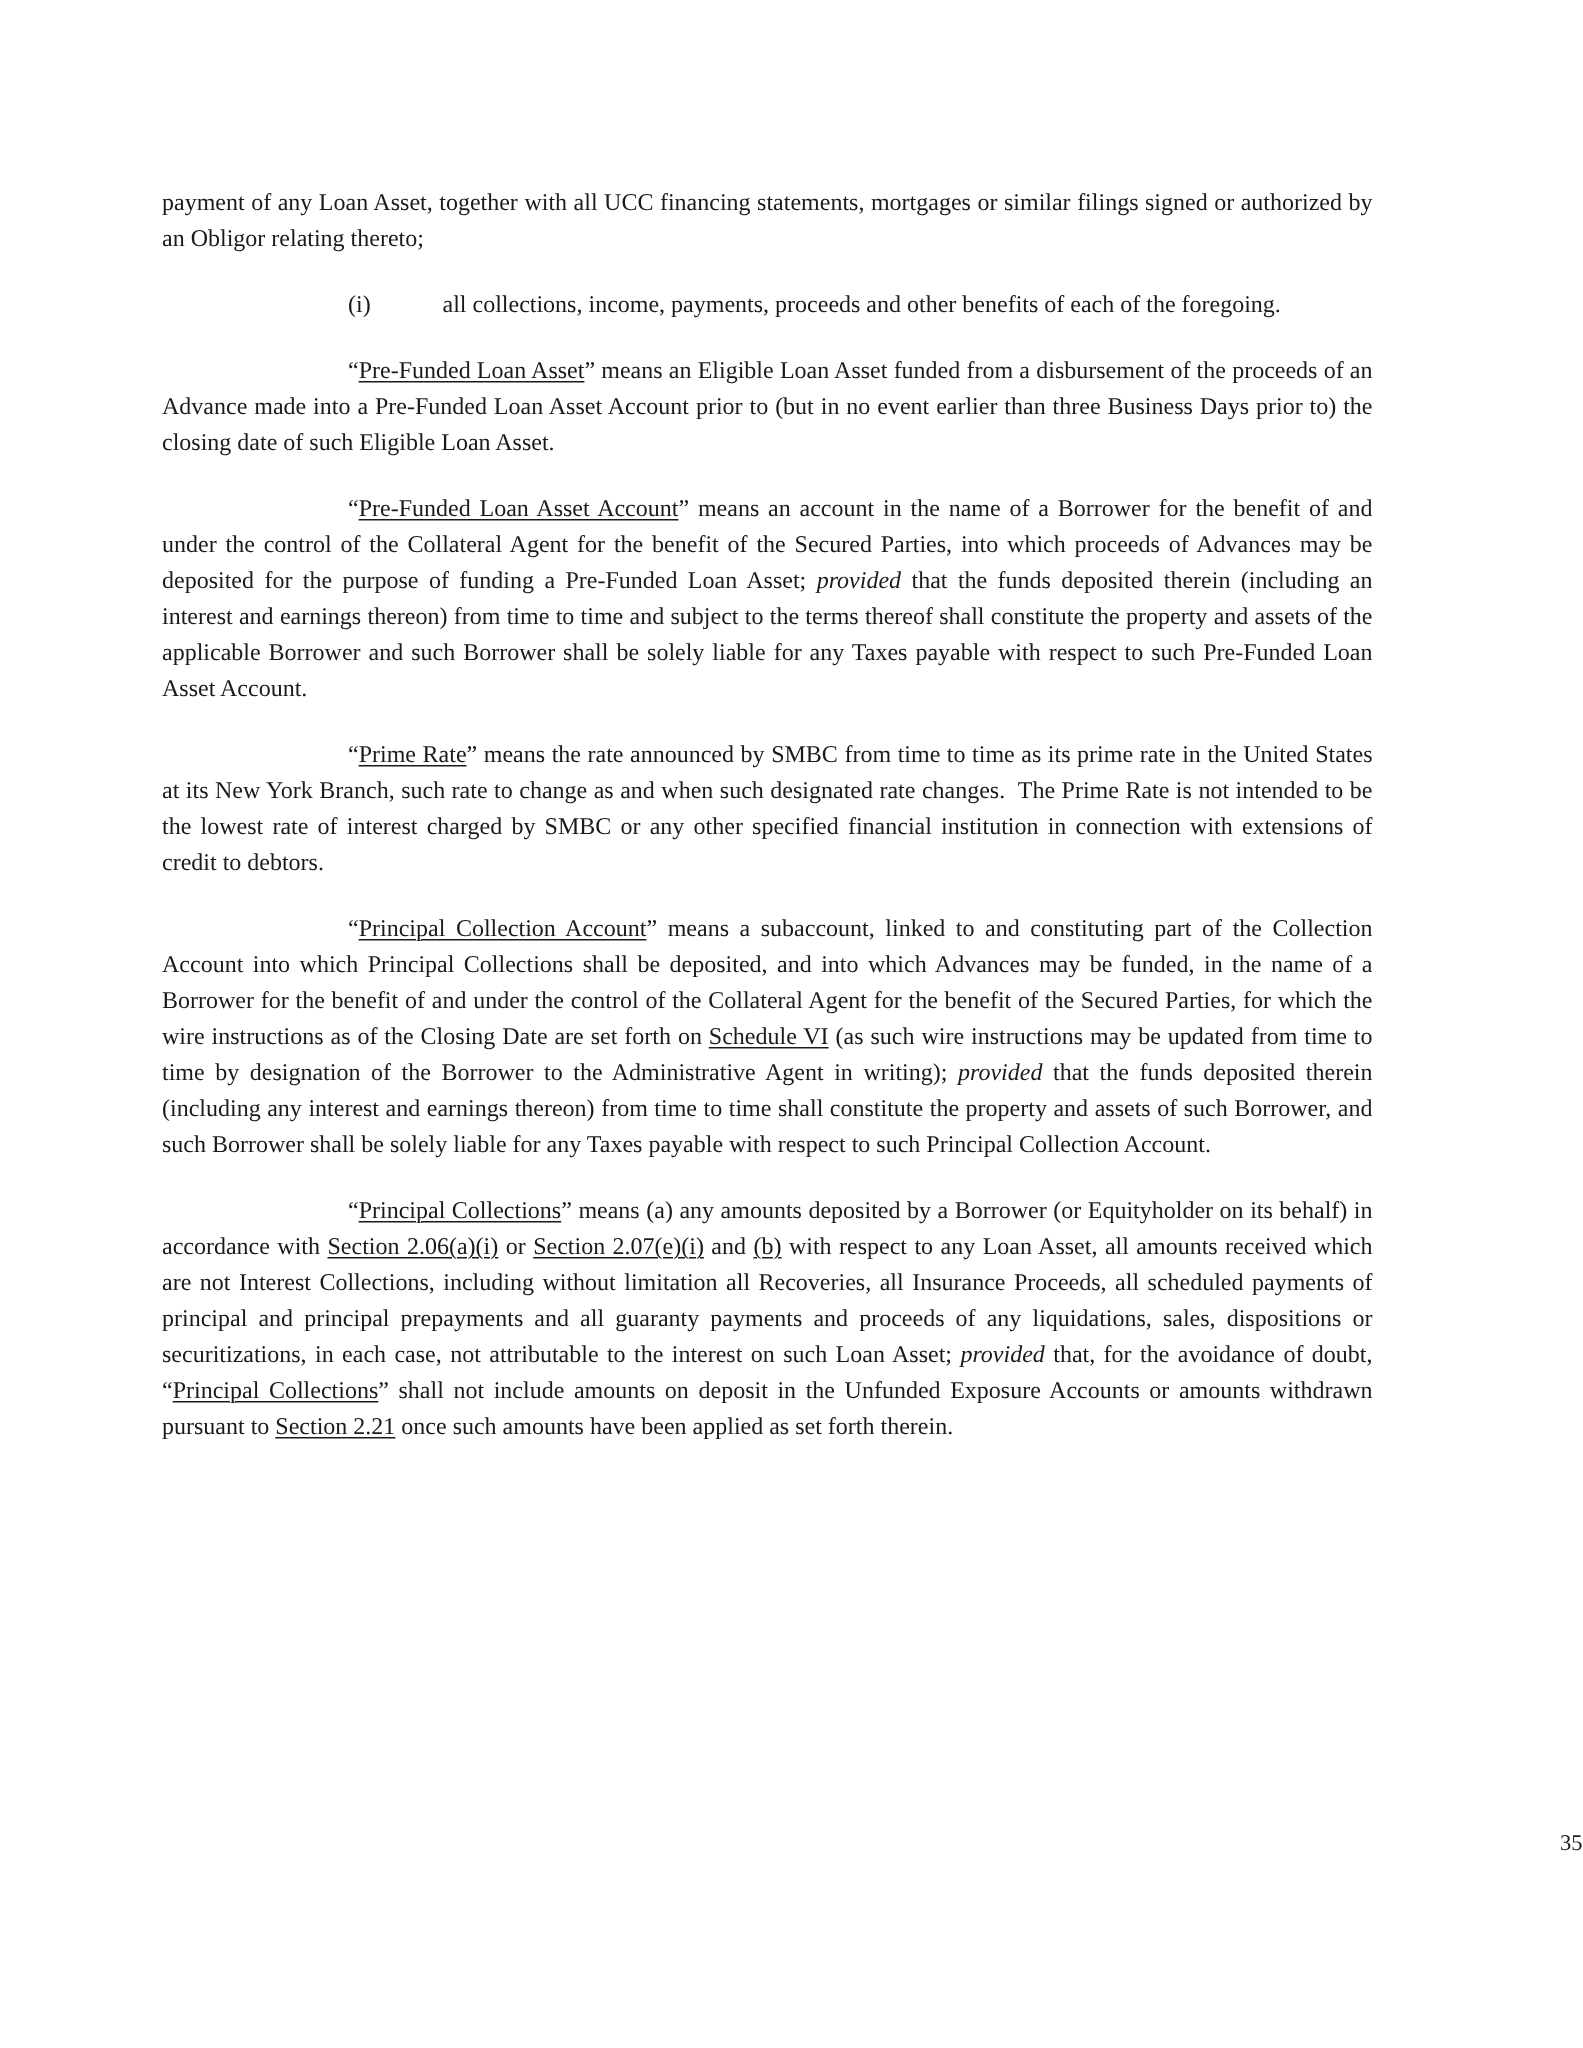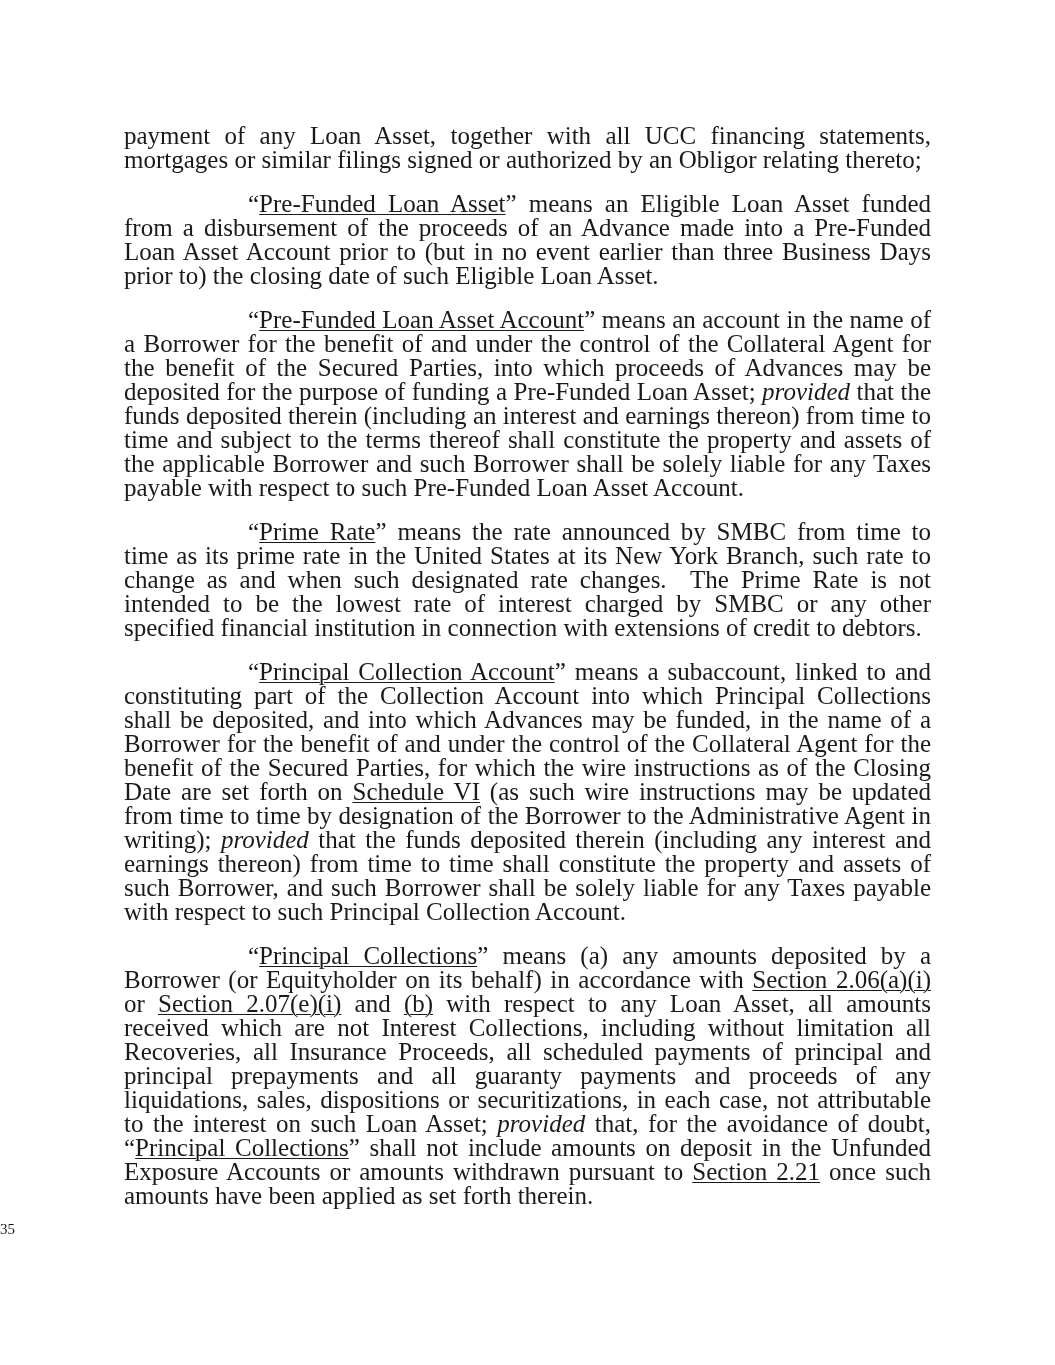--- a/index.html
+++ b/index.html
@@ -10,24 +10,24 @@
     body {
       width: 1055px;
       height: 1365px;
       position: relative;
       overflow: hidden;
       font-family: "Liberation Serif", "DejaVu Serif", serif;
       color: #1a1a1a;
     }
     .page {
       position: absolute;
-      left: 124px;
+      left: 108px;
       top: 124px;
       width: 807px;
-      font-size: 25px;
+      font-size: 16px;
       line-height: 24px;
     }
     p {
       margin: 0 0 20px 0;
       text-align: justify;
       text-align-last: left;
     }
     .indent {
       text-indent: 124px;
     }
@@ -39,35 +39,38 @@
     u {
       text-decoration: underline;
       text-underline-offset: 2px;
       text-decoration-thickness: 1px;
     }
     .page-number {
       position: absolute;
       top: 1219px;
       left: 0;
       width: 1055px;
-      text-align: left;
+      text-align: right;
       font-size: 15px;
       line-height: 20px;
     }
   </style>
 </head>
 <body>
 
 <div class="page">
 
   <p>
     <span>payment of any Loan Asset, together with all UCC financing statements, mortgages or similar filings signed or authorized by an Obligor relating thereto;</span>
   </p>
 
 
+  <p class="indent">
+    <span class="item-label">(i)</span><span>all collections, income, payments, proceeds and other benefits of each of the foregoing.</span>
+  </p>
 
   <p class="indent"><span>“</span><u>Pre-Funded Loan Asset</u><span>”</span><span> means an Eligible Loan Asset funded from a disbursement of the proceeds of an Advance made into a Pre-Funded Loan Asset Account prior to (but in no event earlier than three Business Days prior to) the closing date of such Eligible Loan Asset.</span></p>
 
   <p class="indent"><span>“</span><u>Pre-Funded Loan Asset Account</u><span>”</span><span> means an account in the name of a Borrower for the benefit of and under the control of the Collateral Agent for the benefit of the Secured Parties, into which proceeds of Advances may be deposited for the purpose of funding a Pre-Funded Loan Asset; </span><i>provided</i><span> that the funds deposited therein (including an interest and earnings thereon) from time to time and subject to the terms thereof shall constitute the property and assets of the applicable Borrower and such Borrower shall be solely liable for any Taxes payable with respect to such Pre-Funded Loan Asset Account.</span></p>
 
   <p class="indent"><span>“</span><u>Prime Rate</u><span>”</span><span style="white-space: pre-wrap;"> means the rate announced by SMBC from time to time as its prime rate in the United States at its New York Branch, such rate to change as and when such designated rate changes.  The Prime Rate is not intended to be the lowest rate of interest charged by SMBC or any other specified financial institution in connection with extensions of credit to debtors.</span></p>
 
   <p class="indent"><span>“</span><u>Principal Collection Account</u><span>”</span><span> means a subaccount, linked to and constituting part of the Collection Account into which Principal Collections shall be deposited, and into which Advances may be funded, in the name of a Borrower for the benefit of and under the control of the Collateral Agent for the benefit of the Secured Parties, for which the wire instructions as of the Closing Date are set forth on </span><u>Schedule VI</u><span> (as such wire instructions may be updated from time to time by designation of the Borrower to the Administrative Agent in writing); </span><i>provided</i><span> that the funds deposited therein (including any interest and earnings thereon) from time to time shall constitute the property and assets of such Borrower, and such Borrower shall be solely liable for any Taxes payable with respect to such Principal Collection Account.</span></p>
 
   <p class="indent"><span>“</span><u>Principal Collections</u><span>”</span><span> means (a) any amounts deposited by a Borrower (or Equityholder on its behalf) in accordance with </span><u>Section 2.06(a)(i)</u><span> or </span><u>Section 2.07(e)(i)</u><span> and </span><u>(b)</u><span> with respect to any Loan Asset, all amounts received which are not Interest Collections, including without limitation all Recoveries, all Insurance Proceeds, all scheduled payments of principal and principal prepayments and all guaranty payments and proceeds of any liquidations, sales, dispositions or securitizations, in each case, not attributable to the interest on such Loan Asset; </span><i>provided</i><span> that, for the avoidance of doubt, “</span><u>Principal Collections</u><span>” shall not include amounts on deposit in the Unfunded Exposure Accounts or amounts withdrawn pursuant to </span><u>Section 2.21</u><span> once such amounts have been applied as set forth therein.</span></p>

